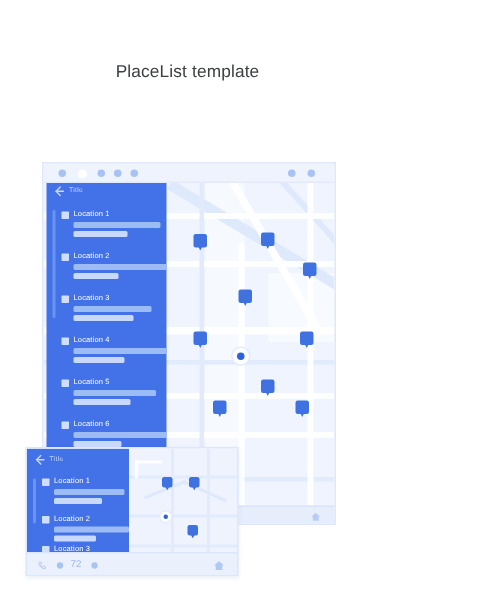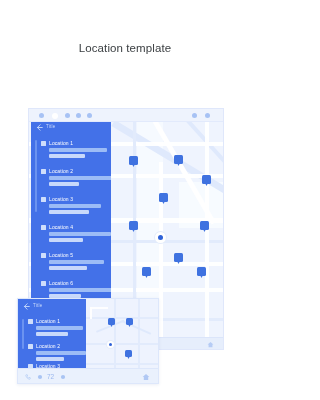--- a/index.html
+++ b/index.html
@@ -105,21 +105,21 @@
   .foot-ico{position:absolute;top:4.5px;color:#a9c4f3;font-size:6px;line-height:6px;}
   .temp{position:absolute;top:3.5px;font-size:6.5px;color:#9bb8ef;}
   .home{position:absolute;top:3.5px;right:8px;color:#b0c8f4;}
   .home svg{display:block;}
   .win-home{position:absolute;right:9px;top:2.5px;color:#b6ccf5;}
   .win-home svg{display:block;}
 </style>
 </head>
 <body>
 
-<div id="page-title">Location template</div>
+<div id="page-title">PlaceList template</div>
 
 <div class="win">
 
   <div class="win-bar">
     <div class="dot" style="left:10px"></div>
     <div class="dot white" style="left:23px"></div>
     <div class="dot" style="left:36px"></div>
     <div class="dot" style="left:47px"></div>
     <div class="dot" style="left:58px"></div>
     <div class="dot" style="left:163px"></div>

